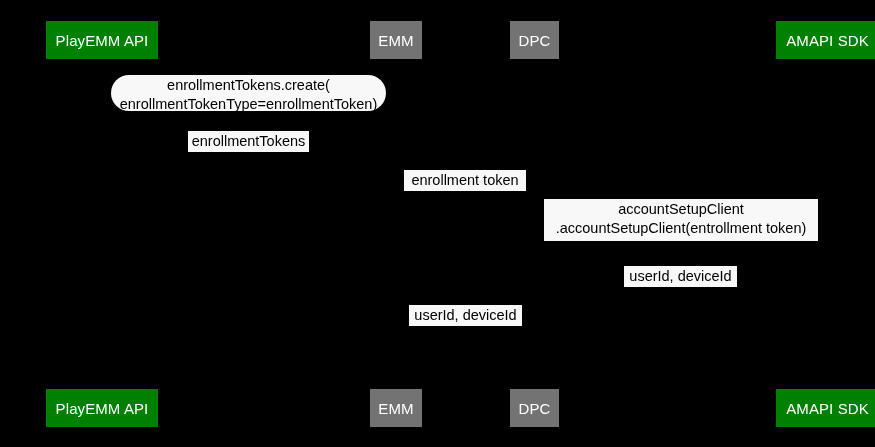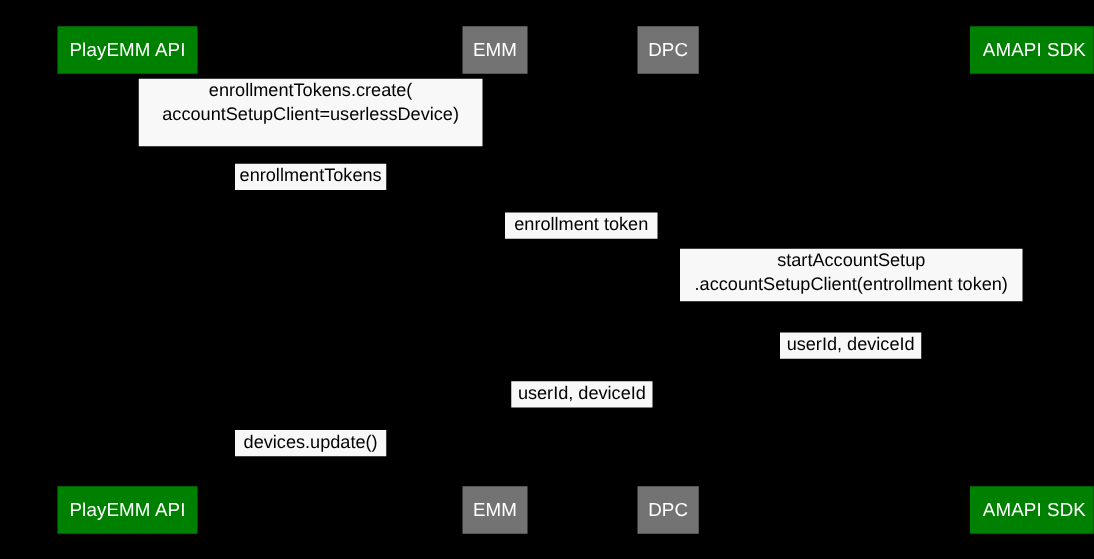--- a/index.html
+++ b/index.html
@@ -65,20 +65,19 @@
     </div>
     <div class="participant blue" style="left: 336px; top: 389px; width: 52px; height: 38px;">
       <span>EMM</span>
     </div>
     <div class="participant blue" style="left: 476px; top: 389px; width: 49px; height: 38px;">
       <span>DPC</span>
     </div>
     <div class="participant green" style="left: 742px; top: 389px; width: 103px; height: 38px;">
       <span>AMAPI SDK</span>
     </div>
-    <div class="message" style="left: 77px; top: 63px; width: 275px; height: 54px;"><span class="line">enrollmentTokens.create(</span><span class="line">accountSetupClient=userlessDevice)</span></div>
+    <div class="message" style="left: 77px; top: 75px; width: 275px; height: 36px; border-radius: 18px;"><span class="line">enrollmentTokens.create(</span><span class="line">enrollmentTokenType=enrollmentToken)</span></div>
     <div class="message" style="left: 154px; top: 131px; width: 121px; height: 21px;"><span class="line">enrollmentTokens</span></div>
     <div class="message" style="left: 370px; top: 170px; width: 122px; height: 21px;"><span class="line">enrollment token</span></div>
-    <div class="message" style="left: 510px; top: 199px; width: 274px; height: 42px;"><span class="line">startAccountSetup</span><span class="line">.accountSetupClient(entrollment token)</span></div>
+    <div class="message" style="left: 510px; top: 199px; width: 274px; height: 42px;"><span class="line">accountSetupClient</span><span class="line">.accountSetupClient(entrollment token)</span></div>
     <div class="message" style="left: 590px; top: 266px; width: 113px; height: 21px;"><span class="line">userId, deviceId</span></div>
     <div class="message" style="left: 375px; top: 305px; width: 113px; height: 21px;"><span class="line">userId, deviceId</span></div>
-    <div class="message" style="left: 154px; top: 344px; width: 121px; height: 21px;"><span class="line">devices.update()</span></div>
   </div>
 
 </body></html>

